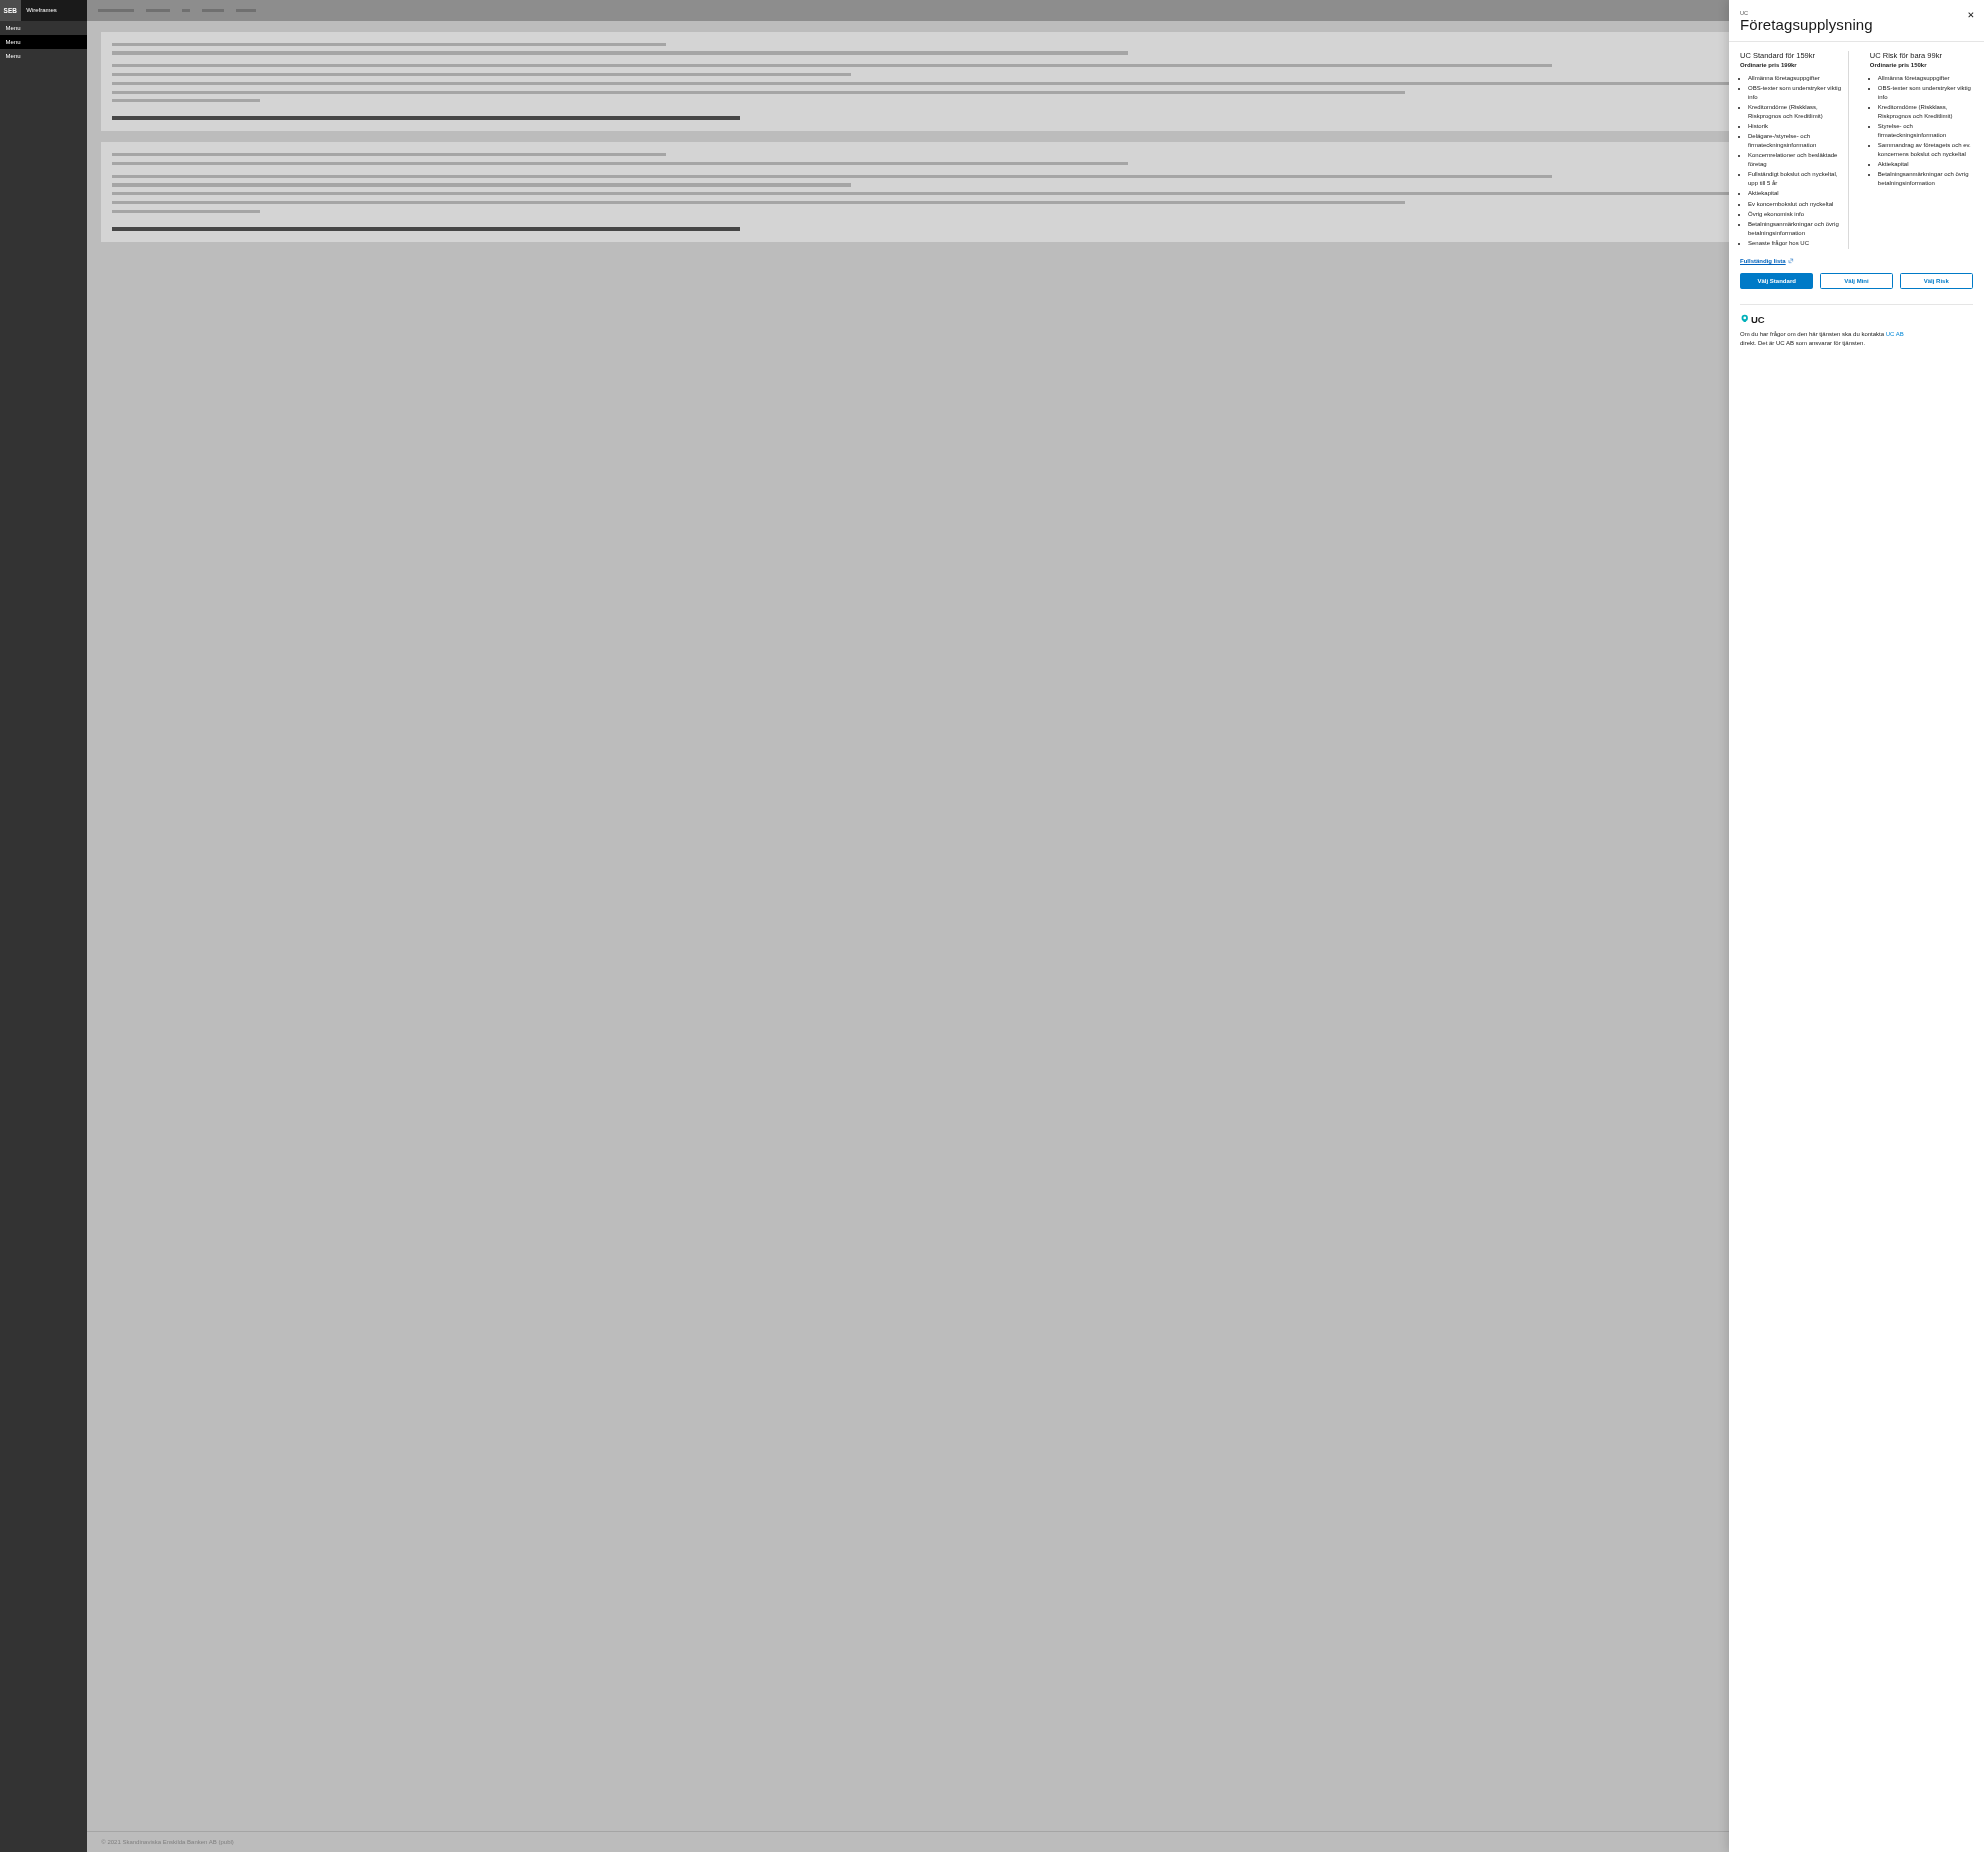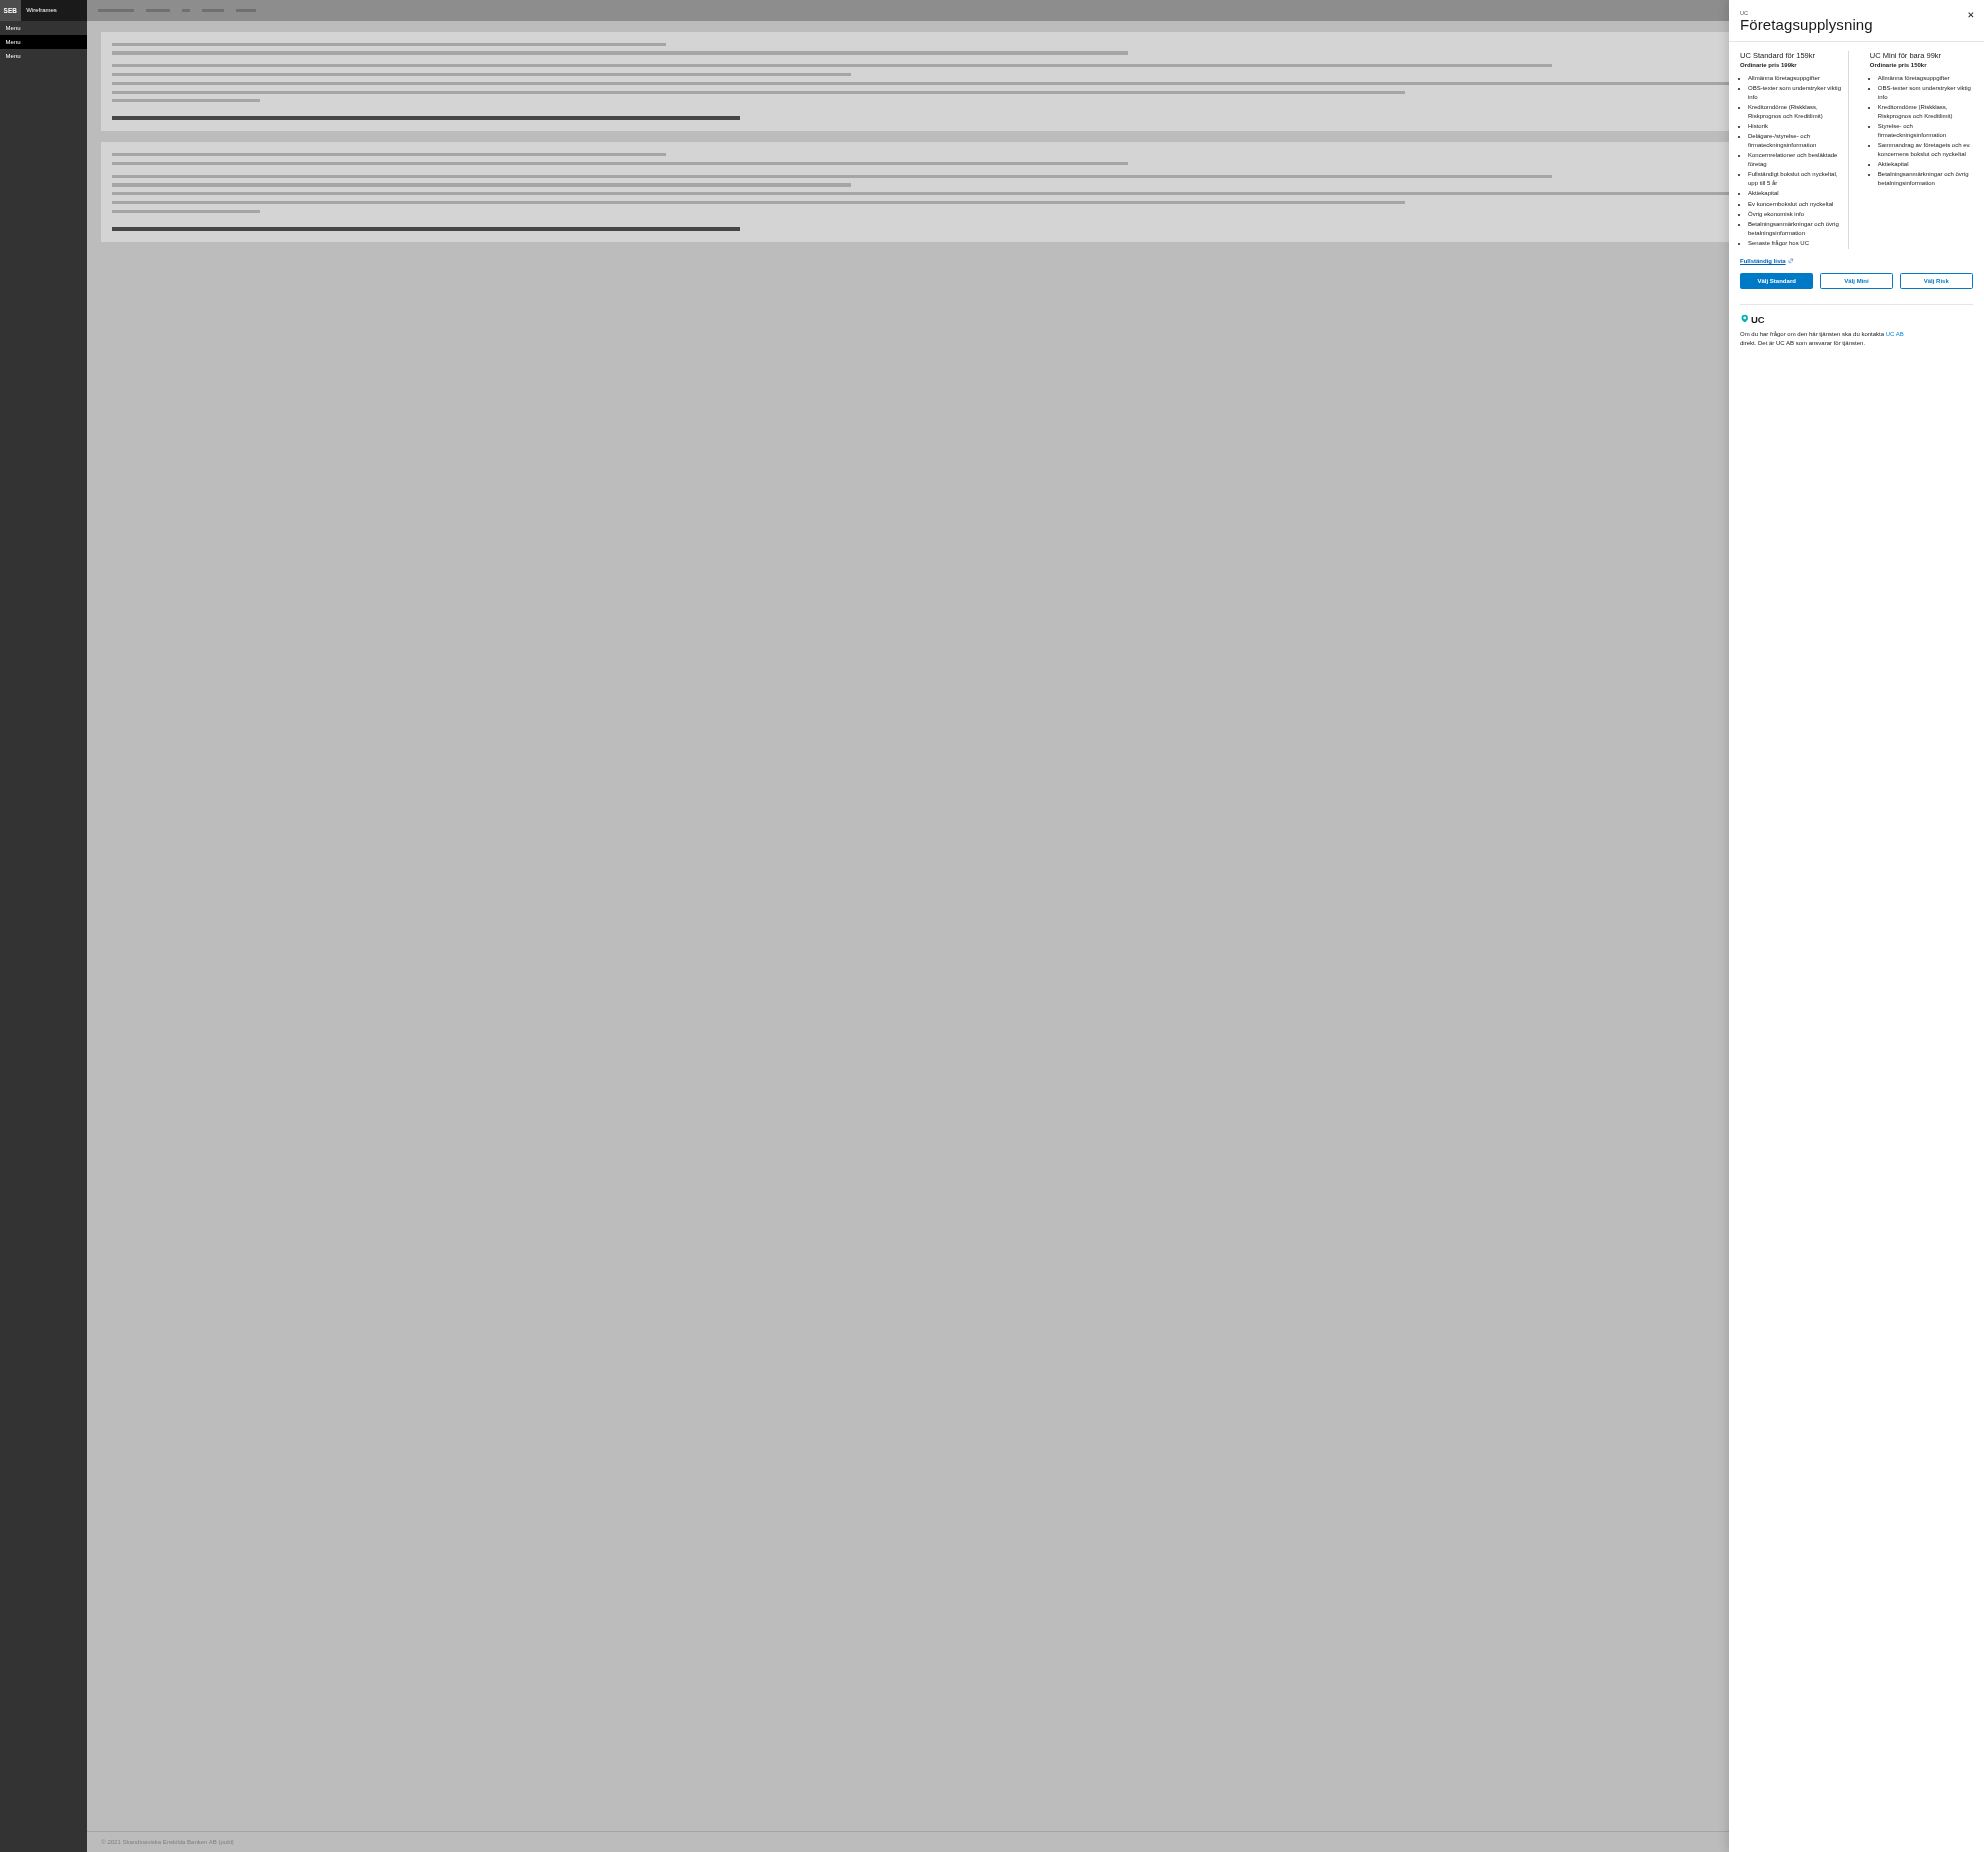--- a/index.html
+++ b/index.html
@@ -274,21 +274,21 @@
               <li>Koncernrelationer och besläktade företag</li>
               <li>Fullständigt bokslut och nyckeltal, upp till 5 år</li>
               <li>Aktiekapital</li>
               <li>Ev koncernbokslut och nyckeltal</li>
               <li>Övrig ekonomisk info</li>
               <li>Betalningsanmärkningar och övrig betalningsinformation</li>
               <li>Senaste frågor hos UC</li>
             </ul>
         </div>
         <div class="plan">
-          <h3>UC Mini för bara 99kr</h3>
+          <h3>UC Risk för bara 99kr</h3>
           <div class="subprice">Ordinarie pris 150kr</div>
           <ul>
               <li>Allmänna företagsuppgifter</li>
               <li>OBS-texter som understryker viktig info</li>
               <li>Kreditomdöme (Riskklass, Riskprognos och Kreditlimit)</li>
               <li>Styrelse- och firmateckningsinformation</li>
               <li>Sammandrag av företagets och ev. koncernens bokslut och nyckeltal</li>
               <li>Aktiekapital</li>
               <li>Betalningsanmärkningar och övrig betalningsinformation</li>
             </ul>

